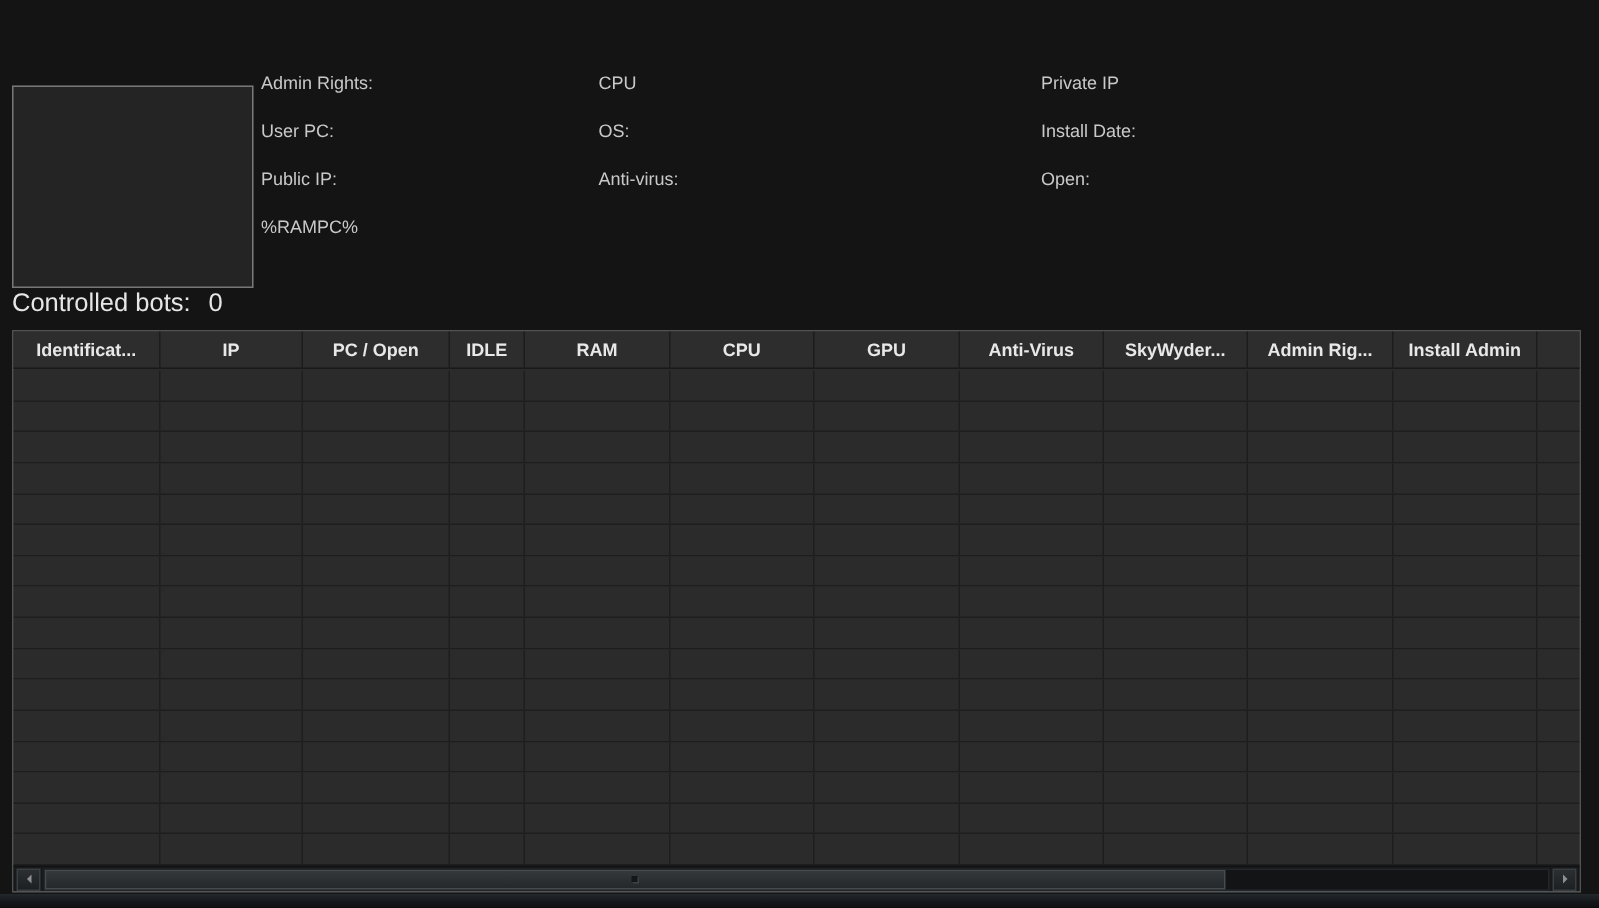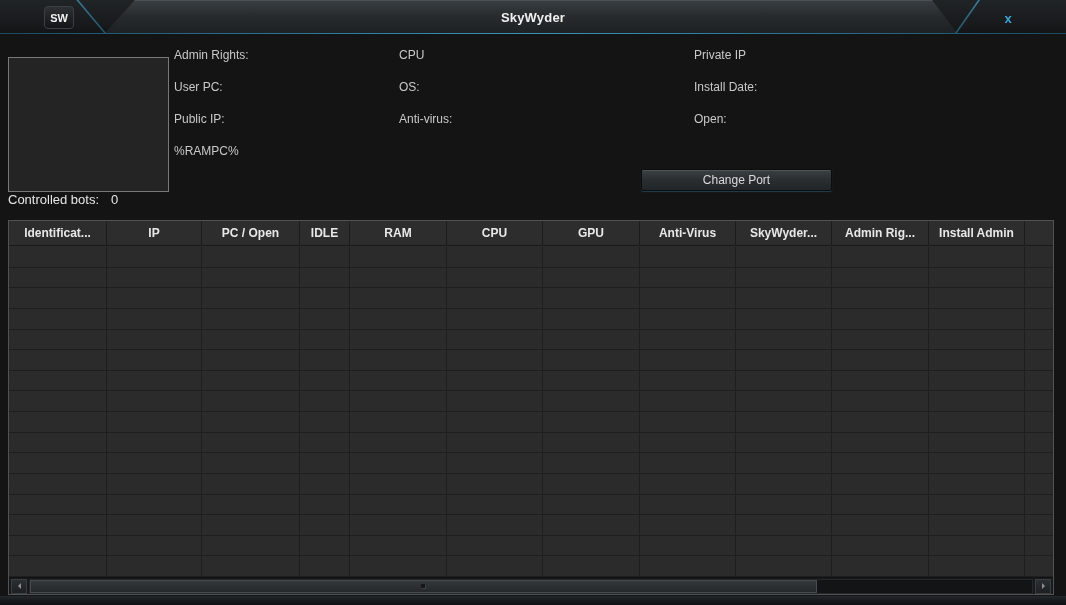--- a/index.html
+++ b/index.html
@@ -52,21 +52,21 @@
     display:flex; align-items:center; justify-content:center;
     cursor:pointer;
   }
 
   
   .screen-box {
     position:absolute; left:8px; top:57px; width:161px; height:135px;
     background:#242424; border:1px solid #787878;
   }
   .controlled-bots {
-    position:absolute; left:8px; top:192px; color:#e6e6e6; font-size:13px;
+    position:absolute; left:8px; top:192px; color:#e6e6e6; font-size:17px;
     display:flex; gap:12px;
   }
   .label { position:absolute; color:#c9c9c9; font-size:12px; white-space:nowrap; }
   .col1 { left:174px; } .col2 { left:399px; } .col3 { left:694px; }
   .r0 { top:48px; } .r1 { top:80px; } .r2 { top:112px; } .r3 { top:144px; }
 
   
   .btn {
     position:absolute; top:169px; width:191px; height:22px;
     background:linear-gradient(180deg,#3b4043 0%,#2a2e31 50%,#222527 100%);
@@ -136,50 +136,40 @@
   .bottom-strip {
     position:absolute; left:0; bottom:0; width:1066px; height:9px;
     background:linear-gradient(180deg,#23282c 0%,#14171a 60%,#0e1012 100%);
   }
 </style>
 </head>
 <body>
 
 <div class="window">
 
-  <div class="titlebar">
-    <div class="tb-center"></div>
-    <div class="tb-diag tb-diag-left"></div>
-    <div class="tb-diag tb-diag-right"></div>
-    <div class="tb-accent"></div>
-    <div class="logo-btn">SW</div>
-    <div class="title">SkyWyder</div>
-    <div class="close-btn">x</div>
-  </div>
 
   <div class="screen-box"></div>
   <div class="controlled-bots">
     <span>Controlled bots:</span>
     <span>0</span>
   </div>
 
   <div class="label col1 r0">Admin Rights:</div>
   <div class="label col1 r1">User PC:</div>
   <div class="label col1 r2">Public IP:</div>
   <div class="label col1 r3">%RAMPC%</div>
 
   <div class="label col2 r0">CPU</div>
   <div class="label col2 r1">OS:</div>
   <div class="label col2 r2">Anti-virus:</div>
 
   <div class="label col3 r0">Private IP</div>
   <div class="label col3 r1">Install Date:</div>
   <div class="label col3 r2">Open:</div>
 
-  <button class="btn btn-change-port">Change Port</button>
 
   <div class="table">
     <div class="thead">
         <div class="th" style="flex: 0 0 98px;">Identificat...</div>
         <div class="th" style="flex: 0 0 95px;">IP</div>
         <div class="th" style="flex: 0 0 98px;">PC / Open</div>
         <div class="th" style="flex: 0 0 50px;">IDLE</div>
         <div class="th" style="flex: 0 0 97px;">RAM</div>
         <div class="th" style="flex: 0 0 96px;">CPU</div>
         <div class="th" style="flex: 0 0 97px;">GPU</div>

